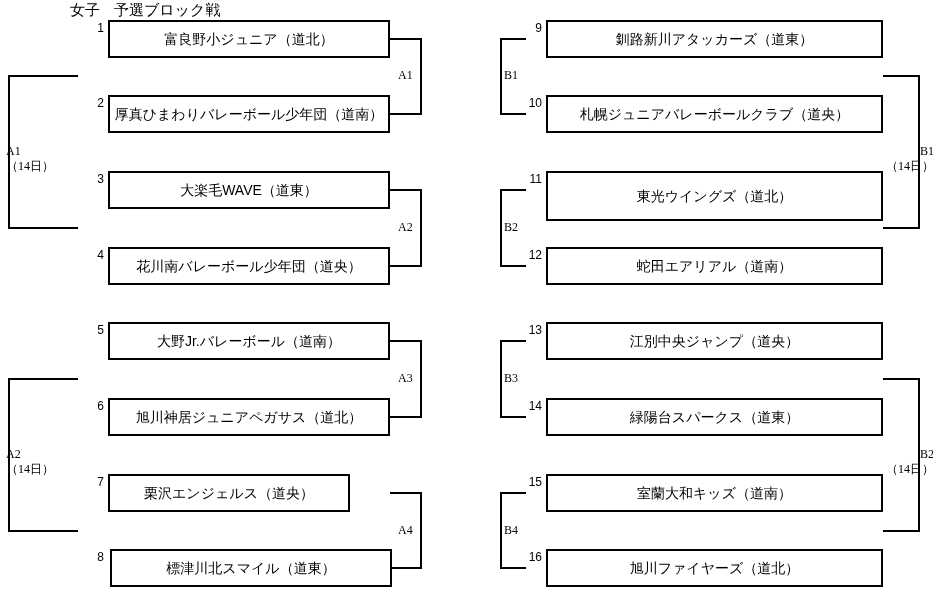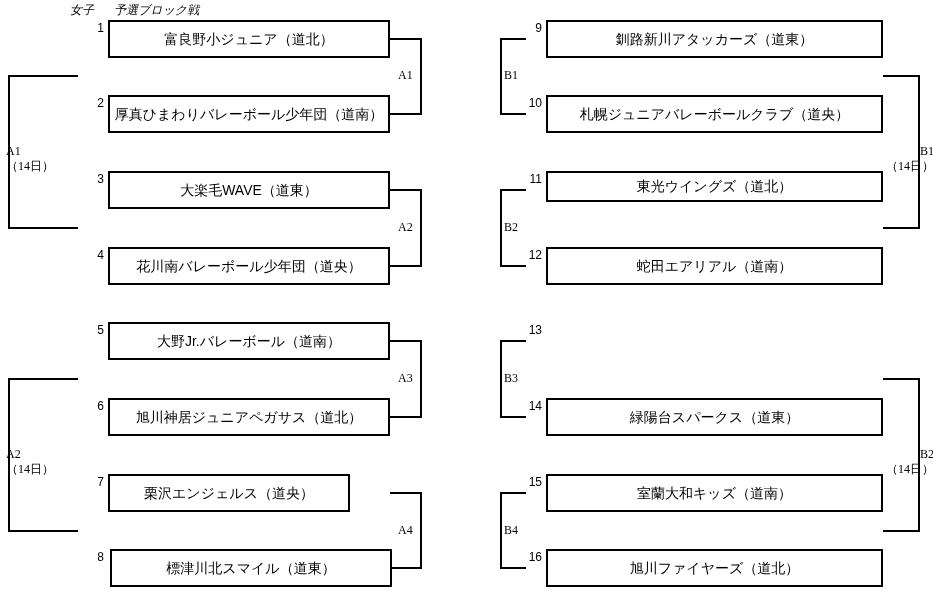--- a/index.html
+++ b/index.html
@@ -6,24 +6,23 @@
   #root{
     position:relative;
     width:933px;height:590px;
     background:#ffffff;
     font-family:"Liberation Sans","DejaVu Sans",sans-serif;
     color:#000000;
     overflow:hidden;
   }
   .hdr{
     position:absolute;
-    font-size:12px;
+    font-size:15px;
     line-height:16px;
     white-space:nowrap;
-    font-style:italic;
   }
   .seedbox{
     position:absolute;
     border:2px solid #000000;
     box-sizing:border-box;
     display:flex;
     align-items:center;
     justify-content:center;
     background:#ffffff;
   }
@@ -141,30 +140,33 @@
   <div class="seedbox" style="left:546px;top:20px;width:337px;height:38px;">
     <span>釧路新川アタッカーズ（道東）</span>
   </div>
 
   <div class="seednum" style="left:520px;top:97px;width:22px;">10</div>
   <div class="seedbox" style="left:546px;top:95px;width:337px;height:38px;">
     <span>札幌ジュニアバレーボールクラブ（道央）</span>
   </div>
 
   <div class="seednum" style="left:520px;top:173px;width:22px;">11</div>
-  <div class="seedbox" style="left:546px;top:171px;width:337px;height:31px;">
+  <div class="seedbox" style="left:546px;top:171px;width:337px;height:50px;">
     <span>東光ウイングズ（道北）</span>
   </div>
 
   <div class="seednum" style="left:520px;top:249px;width:22px;">12</div>
   <div class="seedbox" style="left:546px;top:247px;width:337px;height:38px;">
     <span>蛇田エアリアル（道南）</span>
   </div>
 
   <div class="seednum" style="left:520px;top:324px;width:22px;">13</div>
+  <div class="seedbox" style="left:546px;top:322px;width:337px;height:38px;">
+    <span>江別中央ジャンプ（道央）</span>
+  </div>
 
   <div class="seednum" style="left:520px;top:400px;width:22px;text-align:right;">14</div>
   <div class="seedbox" style="left:546px;top:398px;width:337px;height:38px;">
     <span>緑陽台スパークス（道東）</span>
   </div>
 
   <div class="seednum" style="left:520px;top:476px;width:22px;">15</div>
   <div class="seedbox" style="left:546px;top:474px;width:337px;height:38px;">
     <span>室蘭大和キッズ（道南）</span>
   </div>

